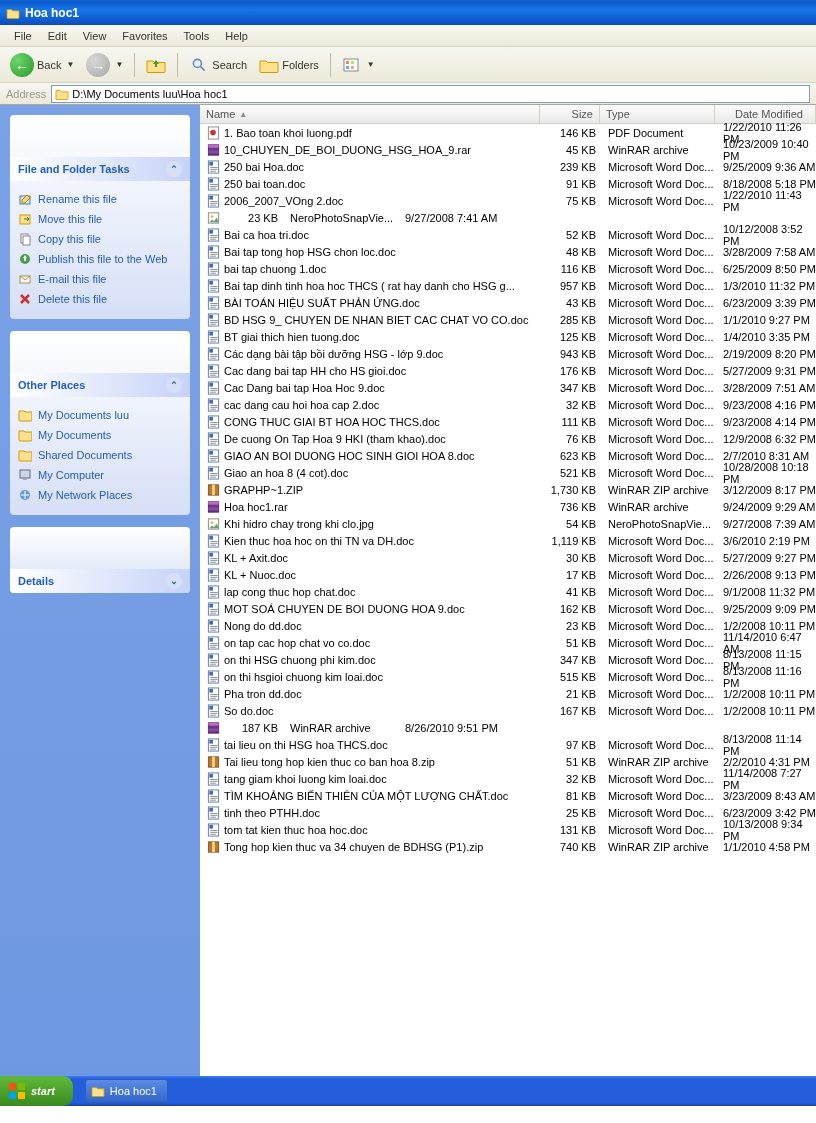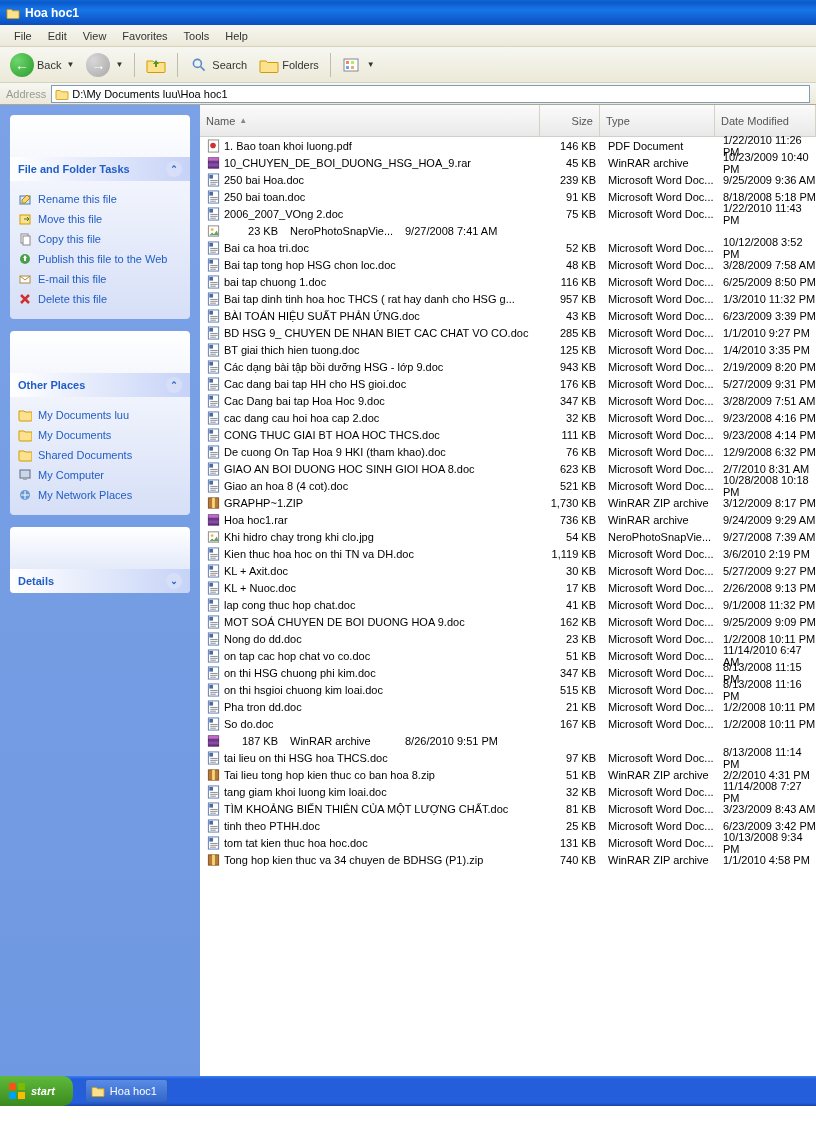--- a/index.html
+++ b/index.html
@@ -29,26 +29,26 @@
 .content { display:flex; height:987px; }
 .sidebar { width:200px; background:linear-gradient(to bottom,#7ba2e7,#6e98e1); padding:10px 10px; overflow:hidden; }
 .panel { background:linear-gradient(to bottom,#fff,#d6dff7); border-radius:4px; margin-bottom:12px; overflow:hidden; }
 .phead { background:linear-gradient(to right,#fff,#c6d3f7); height:24px; display:flex; align-items:center; justify-content:space-between; padding:0 8px; font-weight:bold; color:#215dc6; font-size:11px;margin-top:42px; }
 .pchev { width:16px; height:16px; border-radius:50%; background:#d6dff7; display:flex; align-items:center; justify-content:center; color:#215dc6; font-size:9px; }
 .pbody { padding:8px 8px 10px; }
 .pbody .item { display:flex; align-items:center; gap:6px; color:#215dc6; padding:3px 0; cursor:default; }
 .pbody .item .ii { width:14px; height:14px; }
 
 .filelist { flex:1; background:#fff; }
-.cols { display:flex; background:linear-gradient(to bottom,#fbfbfb,#e9e9e9); border-bottom:1px solid #d0d0c8; height:32px; }
+.cols { display:flex; background:linear-gradient(to bottom,#fbfbfb,#e9e9e9); border-bottom:1px solid #d0d0c8; height:19px; }
 .ch { padding:3px 6px; border-right:1px solid #d6d2c2; color:#555; display:flex; align-items:center; }
 .ch.name { width:340px; } .ch.name .srt { font-size:8px; margin-left:4px; color:#888; }
 .ch.size { width:60px; justify-content:flex-end; }
 .ch.type { width:115px; }
-.ch.date { flex:1; }
+.ch.date { flex:1;margin-left:14px; }
 .rows { }
 .row { display:flex; align-items:center; height:17px; padding-left:6px; }
 .row .fi { width:15px; height:14px; margin-right:3px; flex-shrink:0; }
 .row .nm { width:318px; white-space:nowrap; overflow:hidden; text-overflow:ellipsis; }
 .row .sz { width:60px; text-align:right; padding-right:6px; }
 .row .tp { width:115px; padding-left:6px; white-space:nowrap; overflow:hidden; text-overflow:ellipsis; }
 .row .dt { flex:1; padding-left:6px; }
 
 .taskbar { position:absolute; left:0; right:0; bottom:17px; height:30px; background:linear-gradient(to bottom,#3c81f3,#245edb 10%,#245edb 90%,#1941a5); display:flex; align-items:center; }
 .start { height:30px; background:linear-gradient(to bottom,#5fba3c,#3a8a1e); border-radius:0 10px 10px 0; display:flex; align-items:center; padding:0 18px 0 8px; gap:5px; color:#fff; font-weight:bold; font-style:italic; font-size:14px; }

